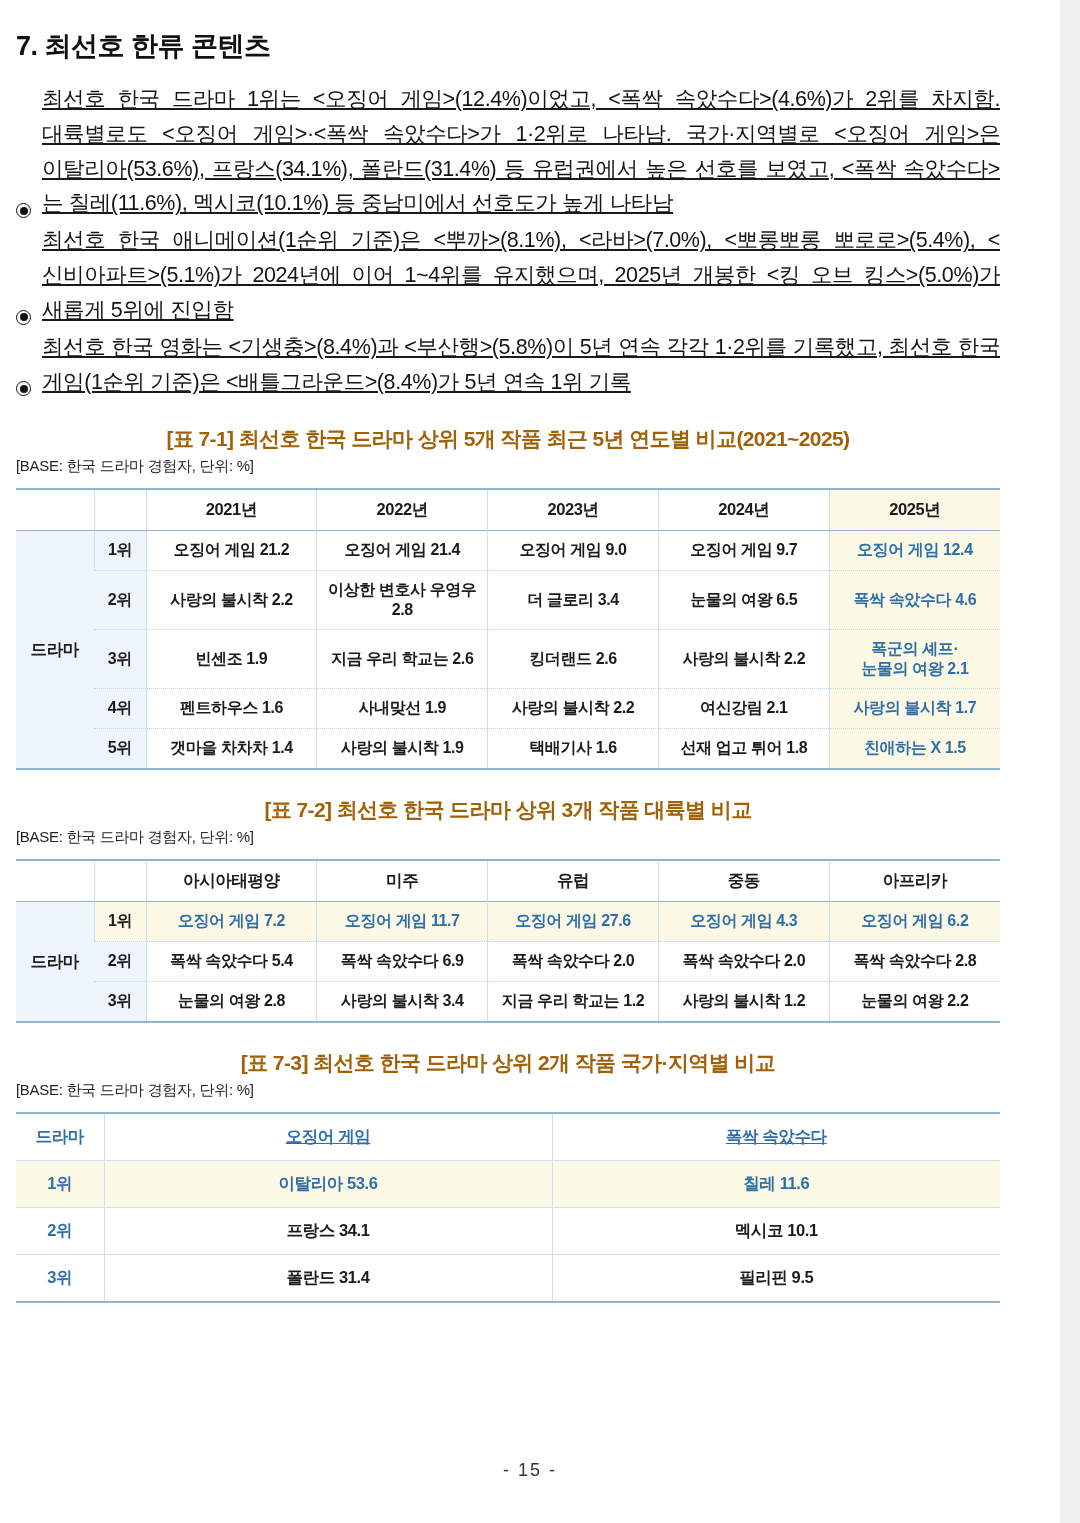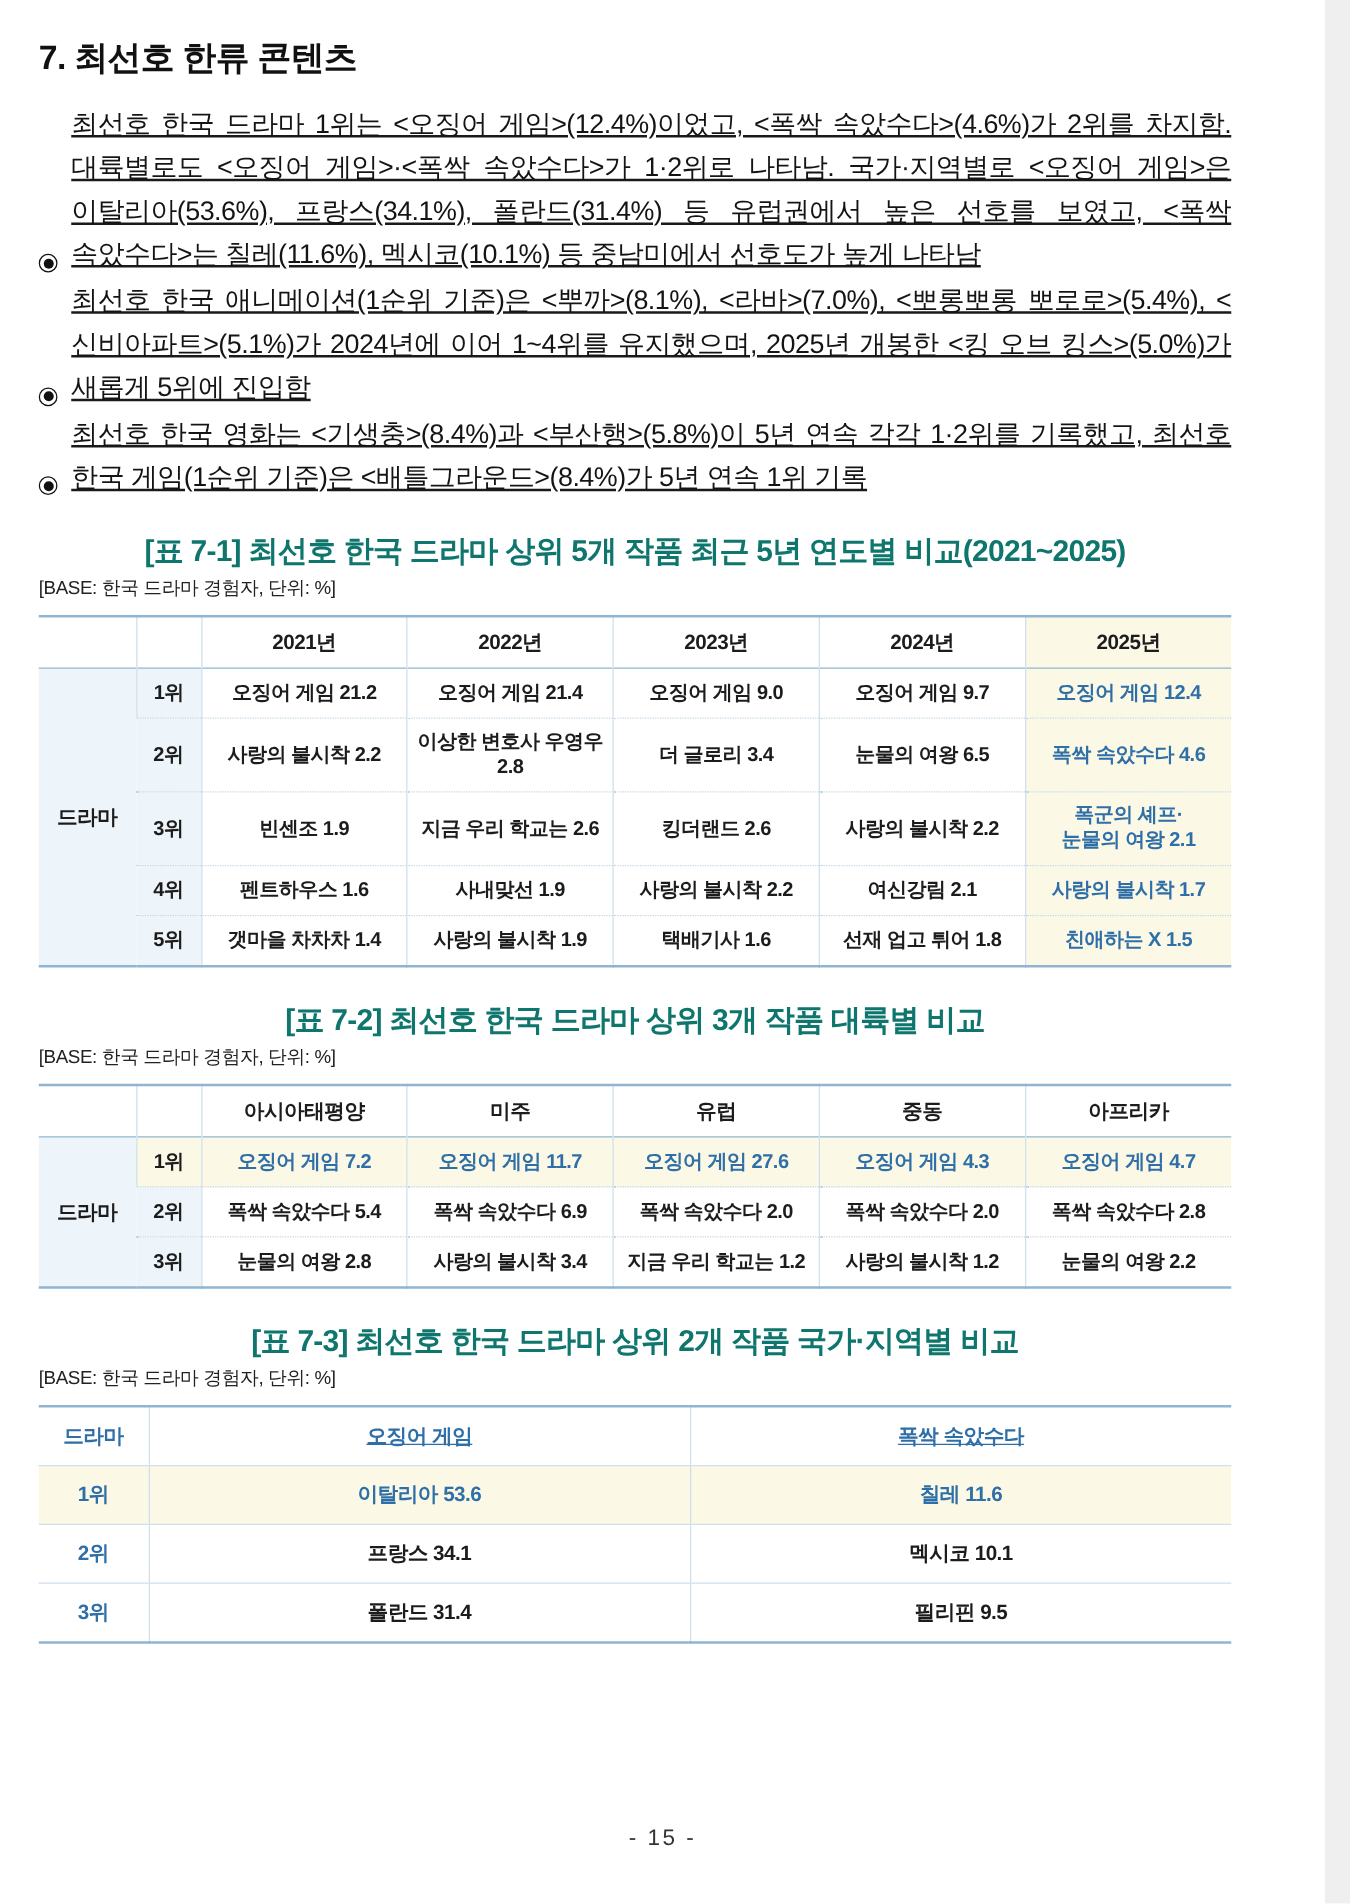--- a/index.html
+++ b/index.html
@@ -29,21 +29,21 @@
     height: 100%;
     background: #f0eff0;
   }
   #sheet {
     position: absolute;
     top: 0;
     left: 0;
     width: 1016px;
     height: 100%;
     background: #ffffff;
-    padding: 0 31px;
+    padding: 0 16px;
     box-sizing: border-box;
   }
 
   
   .section-title {
     font-size: 27px;
     font-weight: 700;
     letter-spacing: -0.5px;
     margin: 28px 0 18px 0;
     color: #111111;
@@ -92,24 +92,24 @@
     text-justify: inter-character;
     letter-spacing: -0.4px;
     color: #141414;
     word-break: keep-all;
   }
 
   
   .table-block { margin-bottom: 6px; }
   .table-caption {
     text-align: center;
-    font-size: 24px;
+    font-size: 21px;
     font-weight: 700;
     letter-spacing: -0.6px;
-    color: #0f766e;
+    color: #a16207;
     margin: 26px 0 4px 0;
   }
   .table-base {
     text-align: left;
     font-size: 15px;
     color: #222;
     letter-spacing: -0.3px;
     margin: 0 6px 12px 0;
   }
 
@@ -330,21 +330,21 @@
           </tr>
         </thead>
         <tbody>
           <tr>
             <td class="rowlabel" rowspan="3">드라마</td>
             <td class="rank cream">1위</td>
             <td class="cream blue">오징어 게임 7.2</td>
             <td class="cream blue">오징어 게임 11.7</td>
             <td class="cream blue">오징어 게임 27.6</td>
             <td class="cream blue">오징어 게임 4.3</td>
-            <td class="cream blue">오징어 게임 4.7</td>
+            <td class="cream blue">오징어 게임 6.2</td>
           </tr>
           <tr class="dotrow">
             <td class="rank">2위</td>
             <td>폭싹 속았수다 5.4</td>
             <td>폭싹 속았수다 6.9</td>
             <td>폭싹 속았수다 2.0</td>
             <td>폭싹 속았수다 2.0</td>
             <td>폭싹 속았수다 2.8</td>
           </tr>
           <tr class="dotrow botrule">

